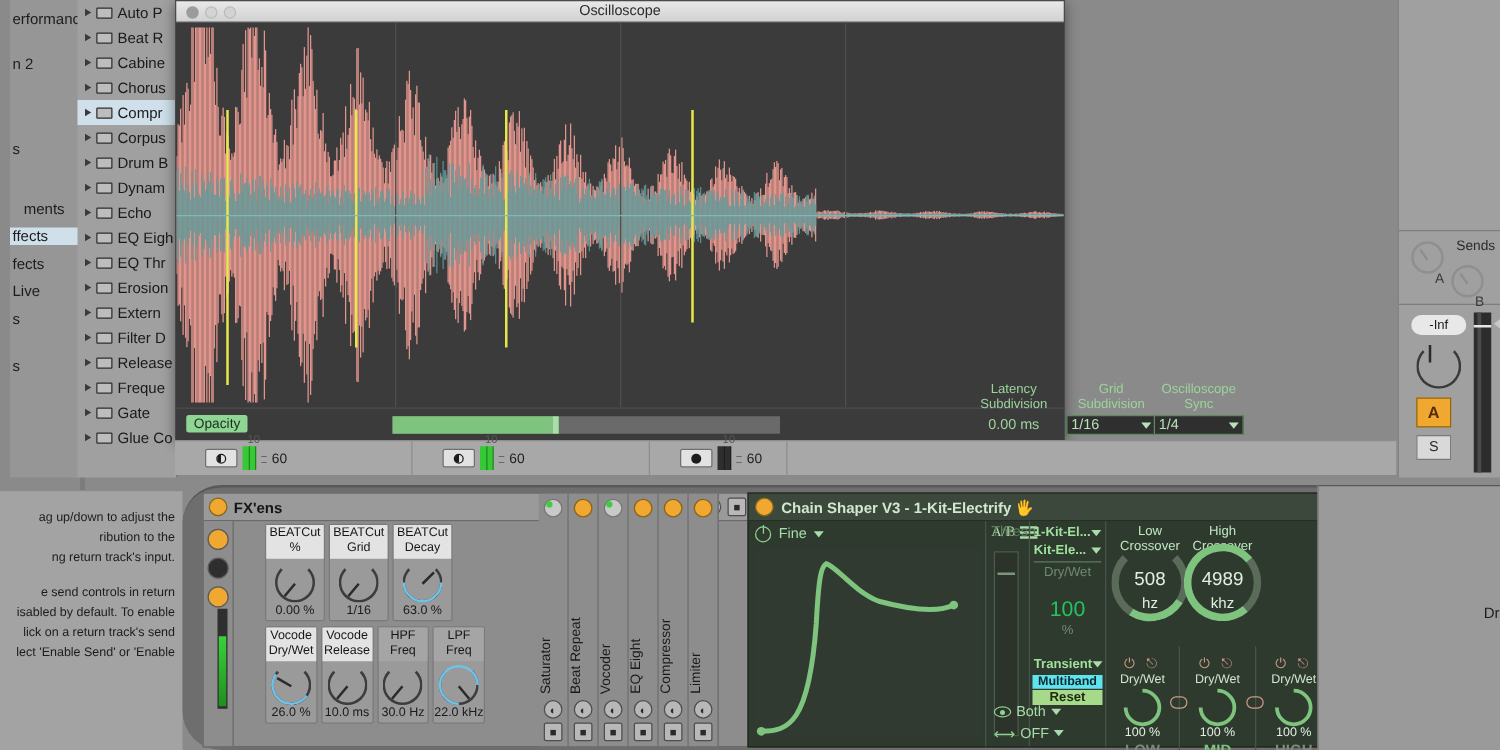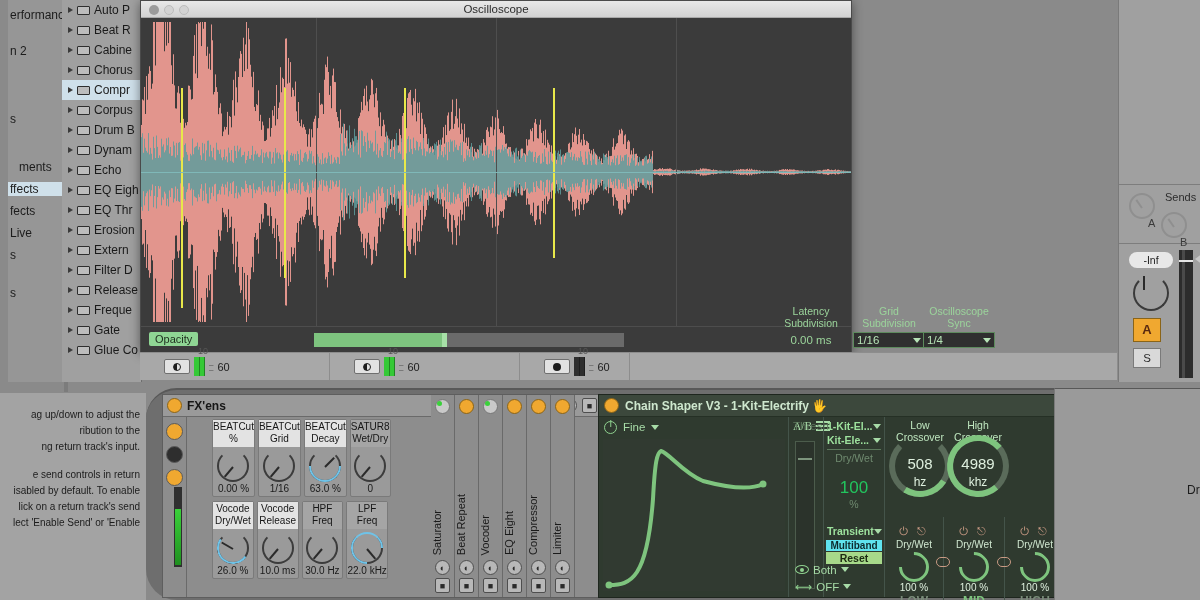--- a/index.html
+++ b/index.html
@@ -1955,31 +1955,20 @@
               <div>BEATCut</div>
               <div>Decay</div>
             </div>
             <div class="mknob">
               <div class="ring"></div>
               <div class="arc" style="border-color:#6fc3e8 transparent transparent #6fc3e8;transform:rotate(-135deg)"></div>
               <div class="ptr" style="transform:translateX(-50%) rotate(45deg)"></div>
             </div>
             <div class="mval">63.0 %</div>
           </div>
-          <div class="macro">
-            <div class="mname dim">
-              <div>SATUR8</div>
-              <div>Wet/Dry</div>
-            </div>
-            <div class="mknob">
-              <div class="ring"></div>
-              <div class="ptr" style="transform:translateX(-50%) rotate(-140deg)"></div>
-            </div>
-            <div class="mval">0</div>
-          </div>
         </div>
         <div class="mrow">
           <div class="macro">
             <div class="mname">
               <div>Vocode</div>
               <div>Dry/Wet</div>
             </div>
             <div class="mknob">
               <div class="ring"></div>
               <div class="arc" style="border-left-color:#6fc3e8;border-bottom-color:#6fc3e8;transform:rotate(-10deg)"></div>

